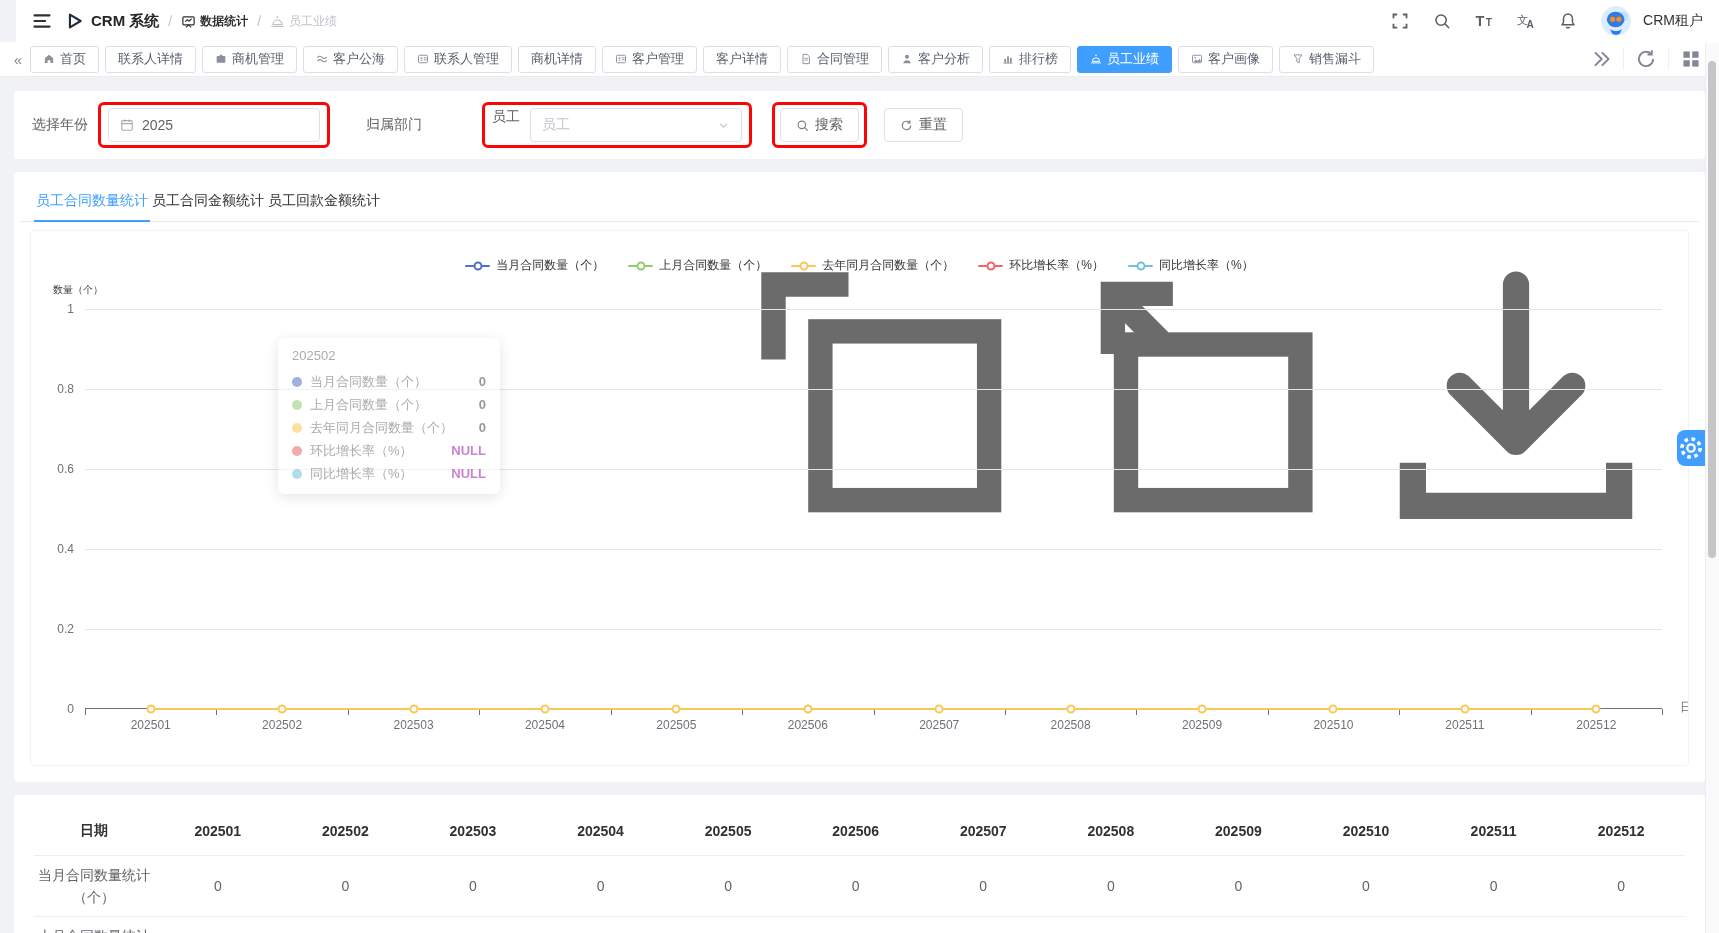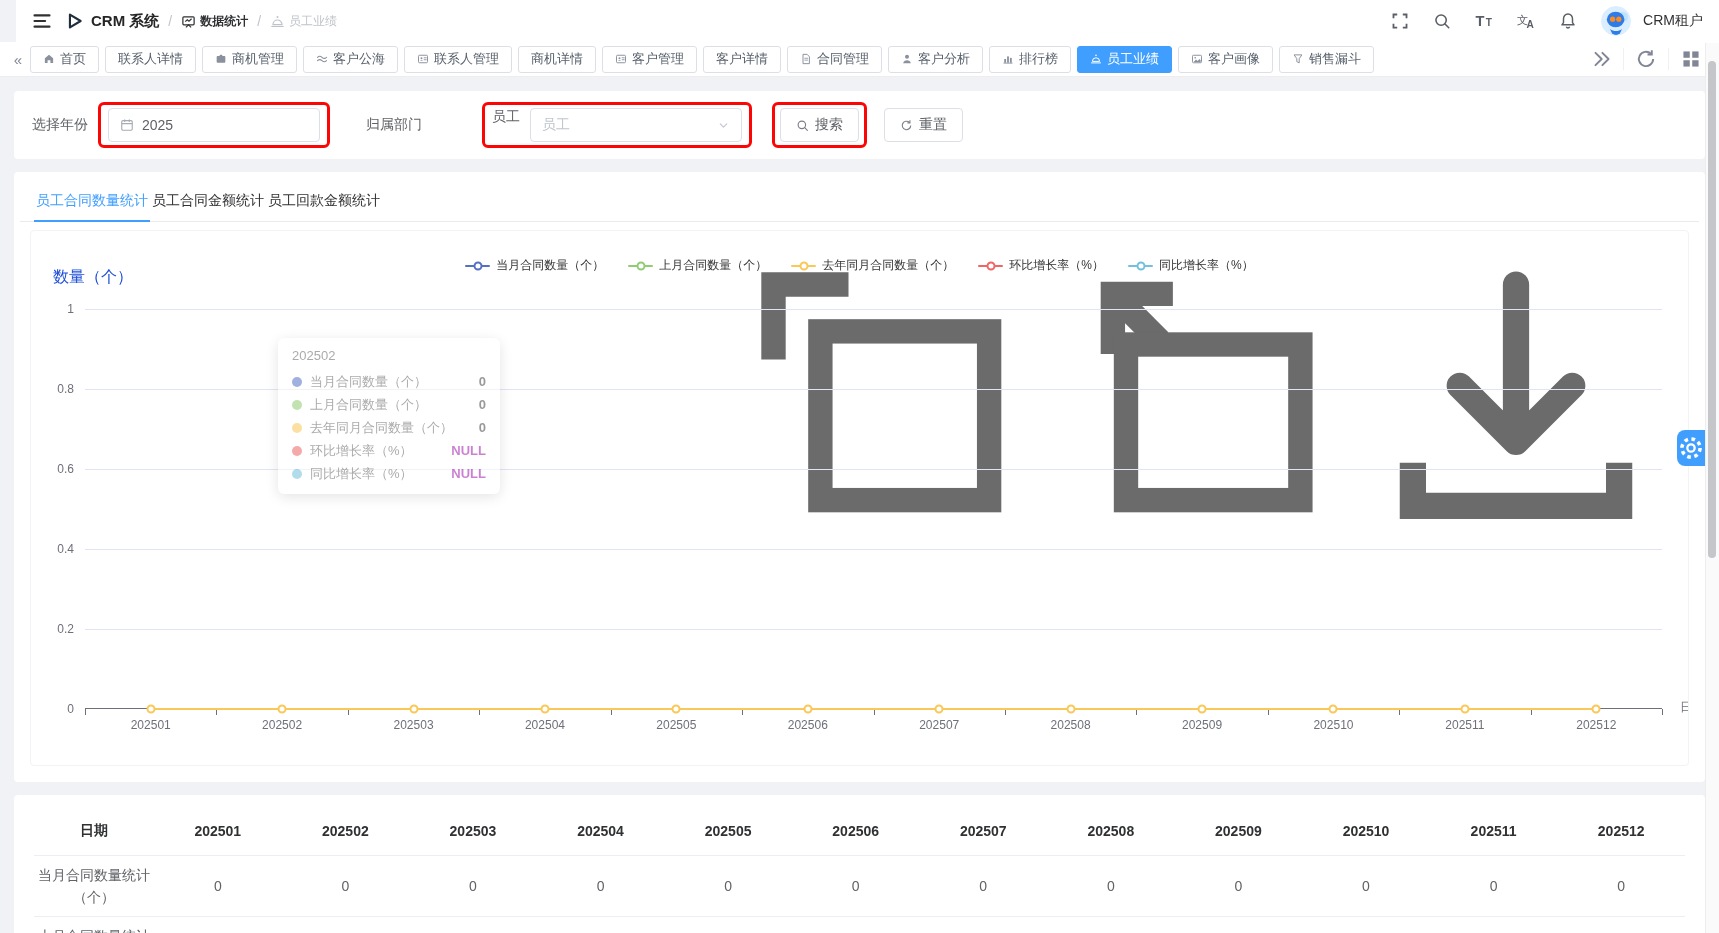--- a/index.html
+++ b/index.html
@@ -64,21 +64,21 @@
 
   .chart-box { position:relative; margin:8px 10px 0; height:536px; border:1px solid #f2f3f5; border-radius:4px; overflow:hidden; background:#fff; }
   .legend-row { position:absolute; top:26px; left:0; right:0; display:flex; justify-content:center; gap:24px; }
   .legend-item { display:flex; align-items:center; gap:6px; font-size:12px; color:#333; cursor:pointer; }
   .lm { position:relative; width:25px; height:9px; }
   .lm .lm-line { position:absolute; left:0; right:0; top:3.5px; height:2px; border-radius:1px; }
   .lm .lm-dot { position:absolute; left:50%; top:50%; width:9px; height:9px; border-radius:50%;
                 background:#fff; border:2px solid; transform:translate(-50%,-50%); }
   .toolbox { position:absolute; top:16px; right:22px; display:flex; gap:15px; color:#6b6b6b; }
   .toolbox svg { width:17px; height:17px; cursor:pointer; }
-  .y-name { position:absolute; top:36px; left:22px; font-size:16px; color:#1d4ed8; }
+  .y-name { position:absolute; top:52px; left:22px; font-size:10px; color:#404040; }
 
   .plot { position:absolute; left:54px; right:26px; top:78px; bottom:56px; }
   .gridline { position:absolute; left:0; right:0; height:1px; background:#E0E6F1; }
   .x-axis { position:absolute; left:0; right:0; bottom:0; height:1px; background:#6E7079; }
   .y-tick-label { position:absolute; right:calc(100% + 11px); transform:translateY(-50%); font-size:12px; color:#6E7079; white-space:nowrap; }
   .x-tick { position:absolute; bottom:-6px; width:1px; height:6px; background:#6E7079; }
   .x-label { position:absolute; top:calc(100% + 9px); transform:translateX(-50%); font-size:12px; color:#6E7079; }
   .series-line { position:absolute; bottom:-0.5px; height:2px; background:#fac858; border-radius:1px; }
   .pt { position:absolute; bottom:0; width:9px; height:9px; border:2.2px solid #fac858; background:#fff;
         border-radius:50%; transform:translate(-50%,50%); cursor:pointer; }

